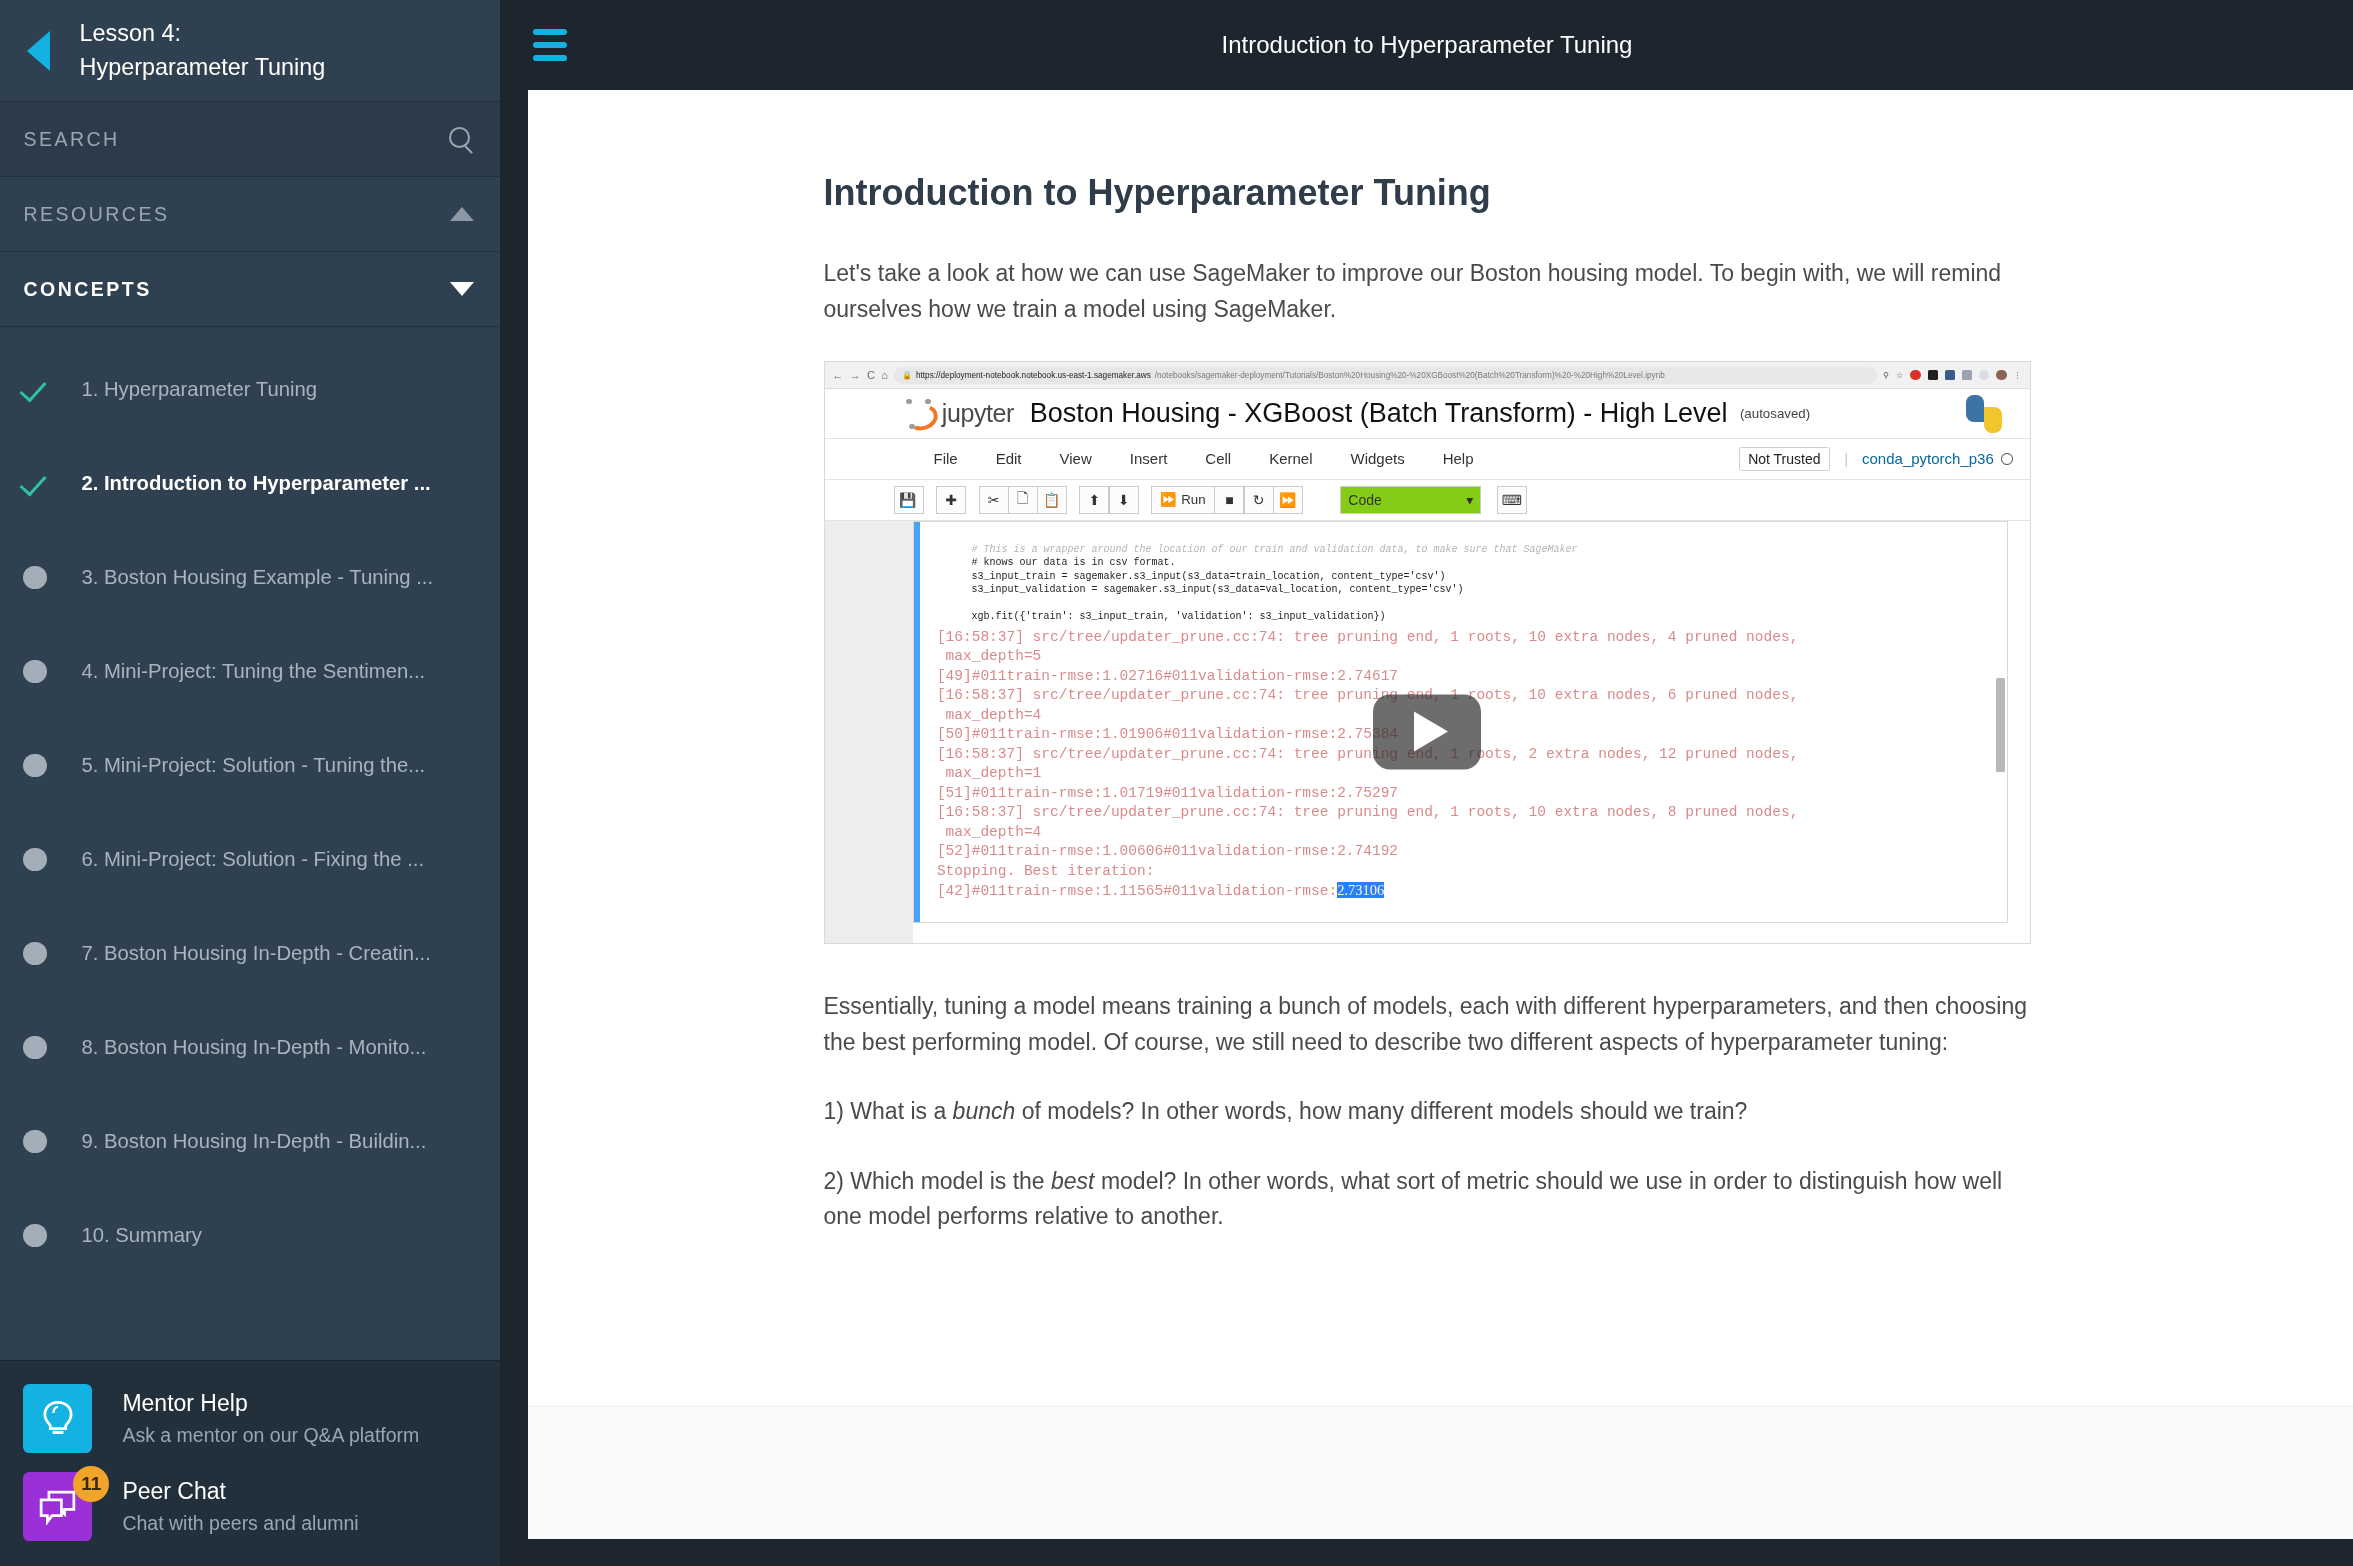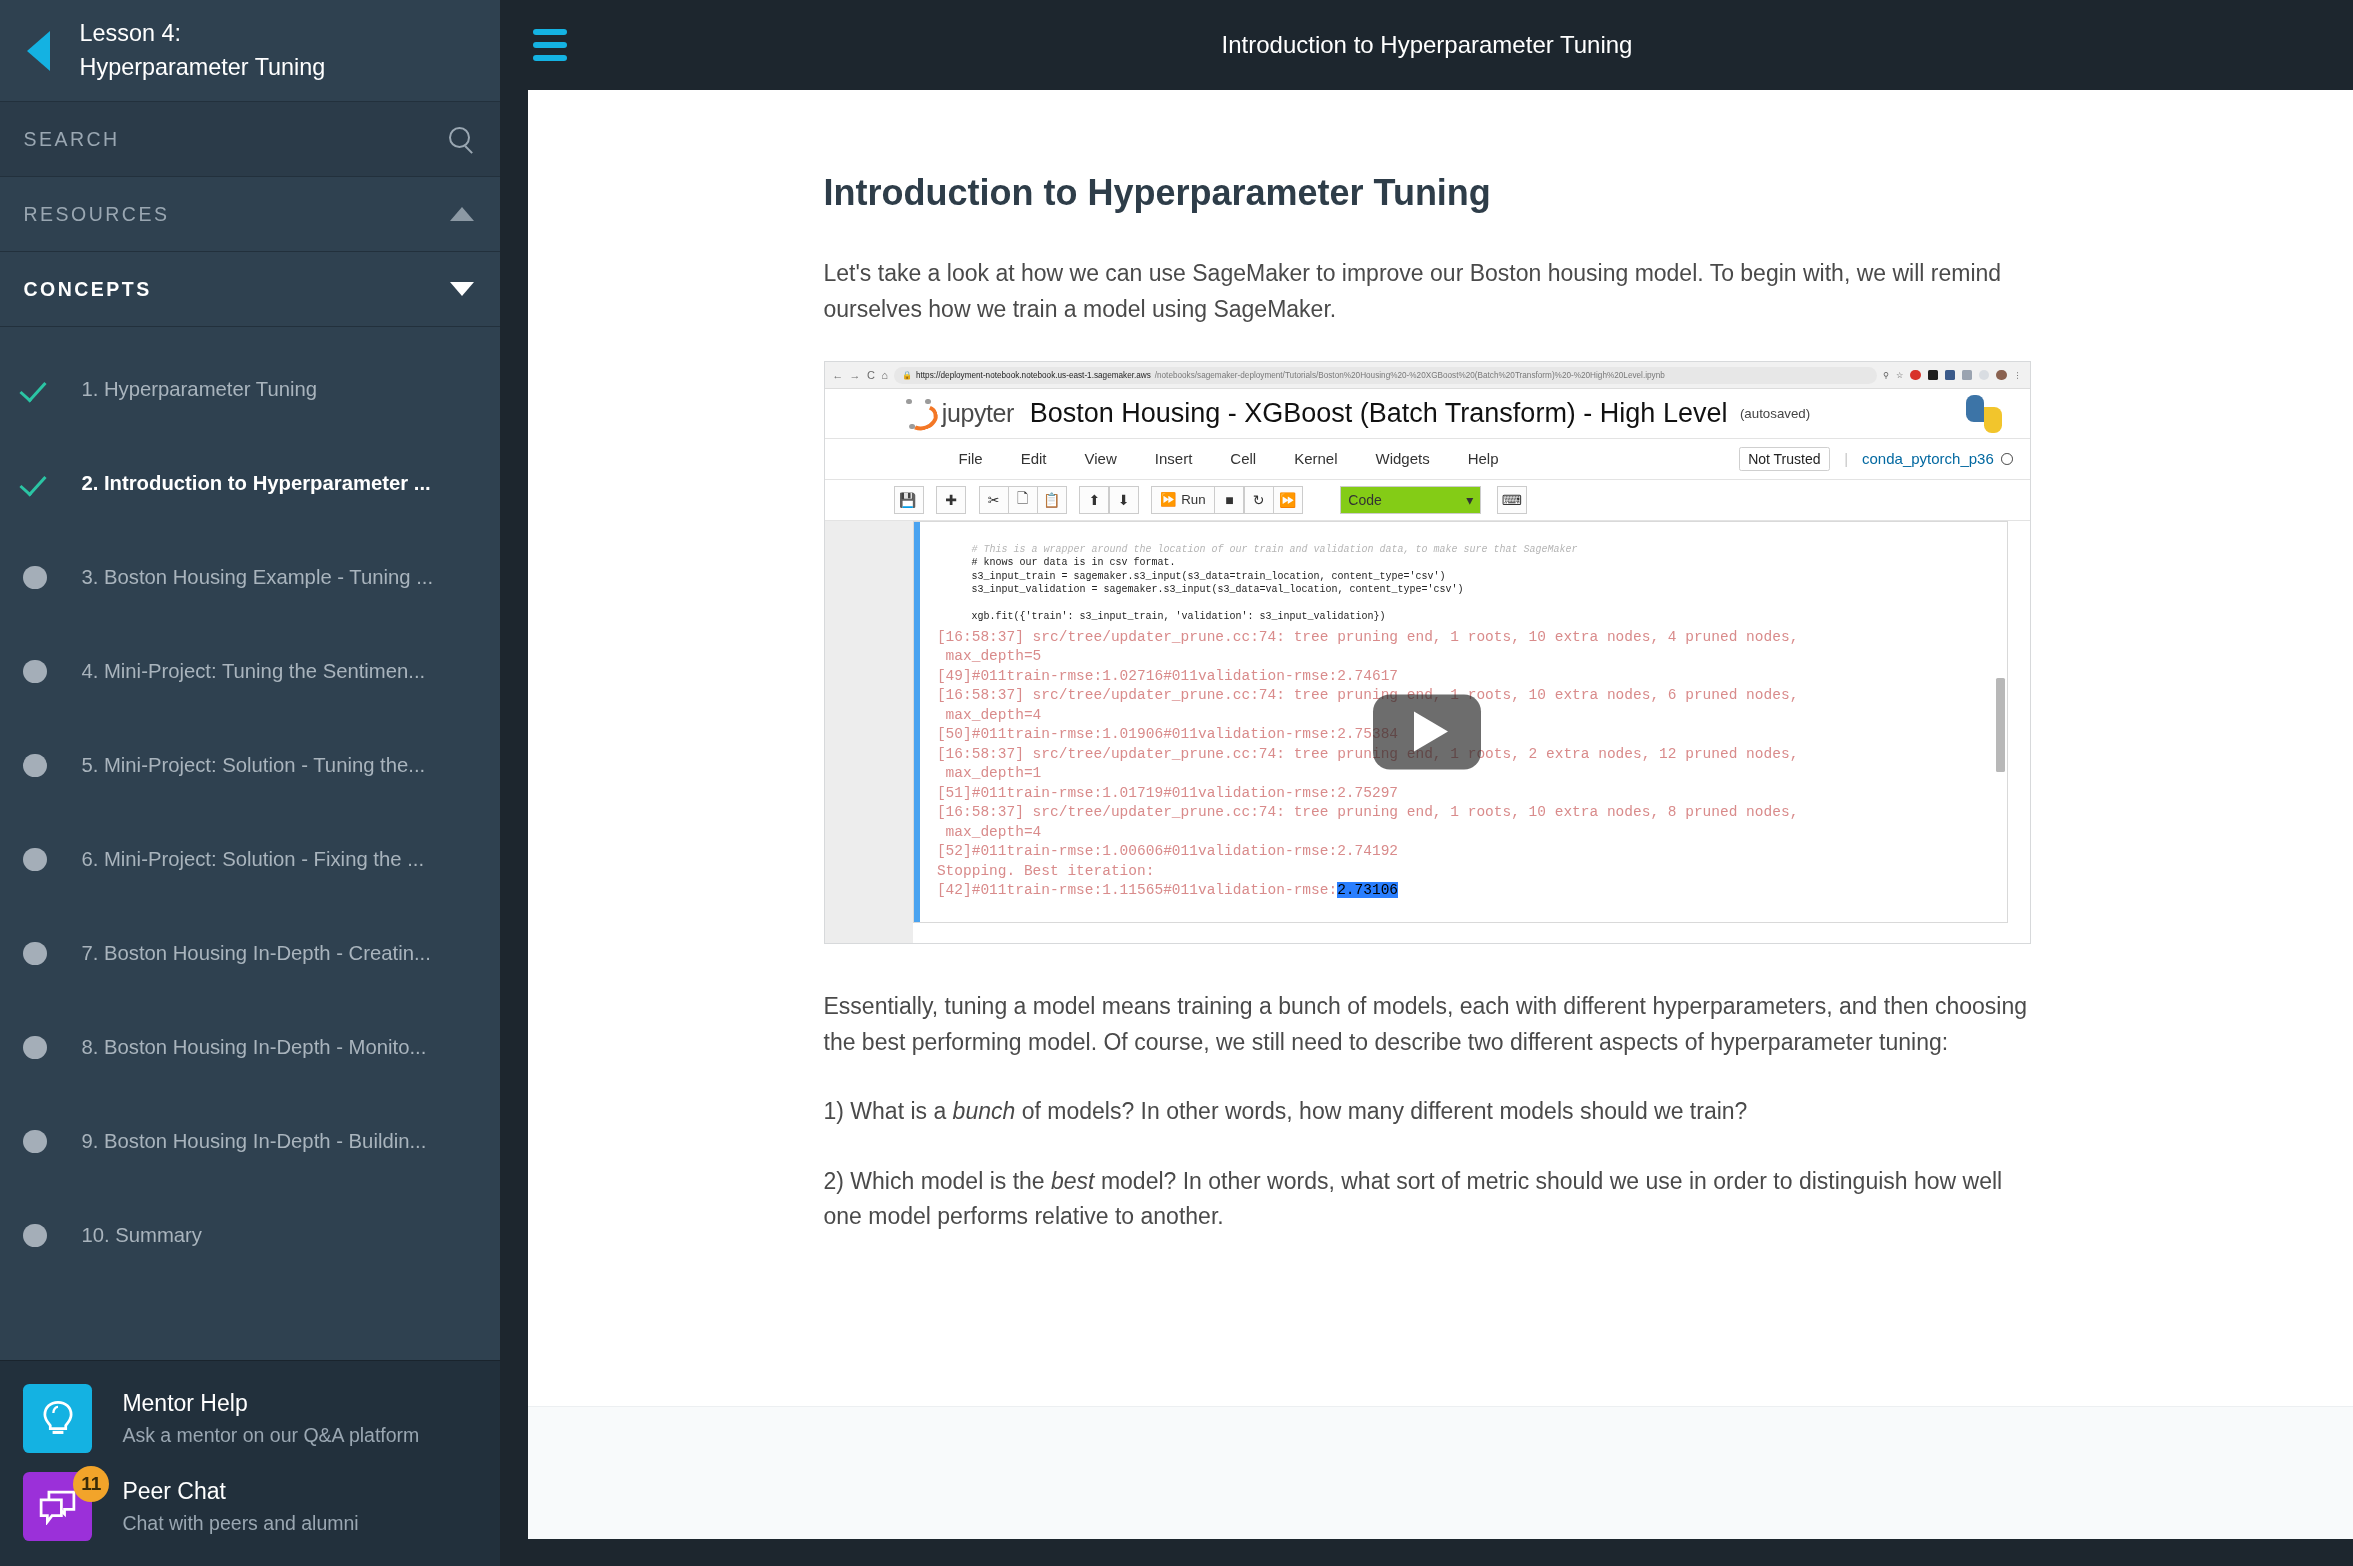--- a/index.html
+++ b/index.html
@@ -301,21 +301,21 @@
   }
   .pylogo .pyb, .pylogo .pyy {
     position: absolute; width: 18px; height: 26.6px;
   }
   .pylogo .pyb { background: #3c74a7; left: 0; top: 0; border-radius: 7.8px 7.8px 0 7.8px; }
   .pylogo .pyy { background: #f2c52c; right: 0; bottom: 0; border-radius: 0 7.8px 7.8px 7.8px; }
 
   .vc-menubar {
     height: 41px;
     display: flex; align-items: center;
-    padding: 0 17px 0 115px;
+    padding: 0 17px 0 90px;
     background: #ffffff;
     border-bottom: 0.8px solid #e3e3e3;
     gap: 0;
     font-size: 15px;
     color: #333333;
   }
   .vc-menubar .mi { padding: 0 19px; }
   .vc-menubar .spacer { flex: 1 1 auto; }
   .nottrusted {
     border: 0.8px solid #cfcfcf; border-radius: 2.3px;
@@ -389,21 +389,21 @@
   }
   .nb-faint { color: #b5b5b5; font-style: italic; }
   .nb-out-red {
     padding: 4.7px 0 0 23.4px;
     font-family: "Liberation Mono", monospace;
     font-size: 14.5px;
     line-height: 1.345;
     white-space: pre;
     color: #d98b8b;
   }
-  .sel { background: #2a7fff; color: #000000; }
+  .sel { background: #2a7fff; color: #fef9c3; font-family: Liberation Serif, serif; }
   .nb-vscroll {
     position: absolute;
     right: 1.6px; top: 156px;
     width: 9.4px; height: 94px;
     background: #b8b8b8; border-radius: 1.6px;
   }
   .play-btn {
     position: absolute;
     left: 50%; top: 50%;
     transform: translate(-50%, -50%);

